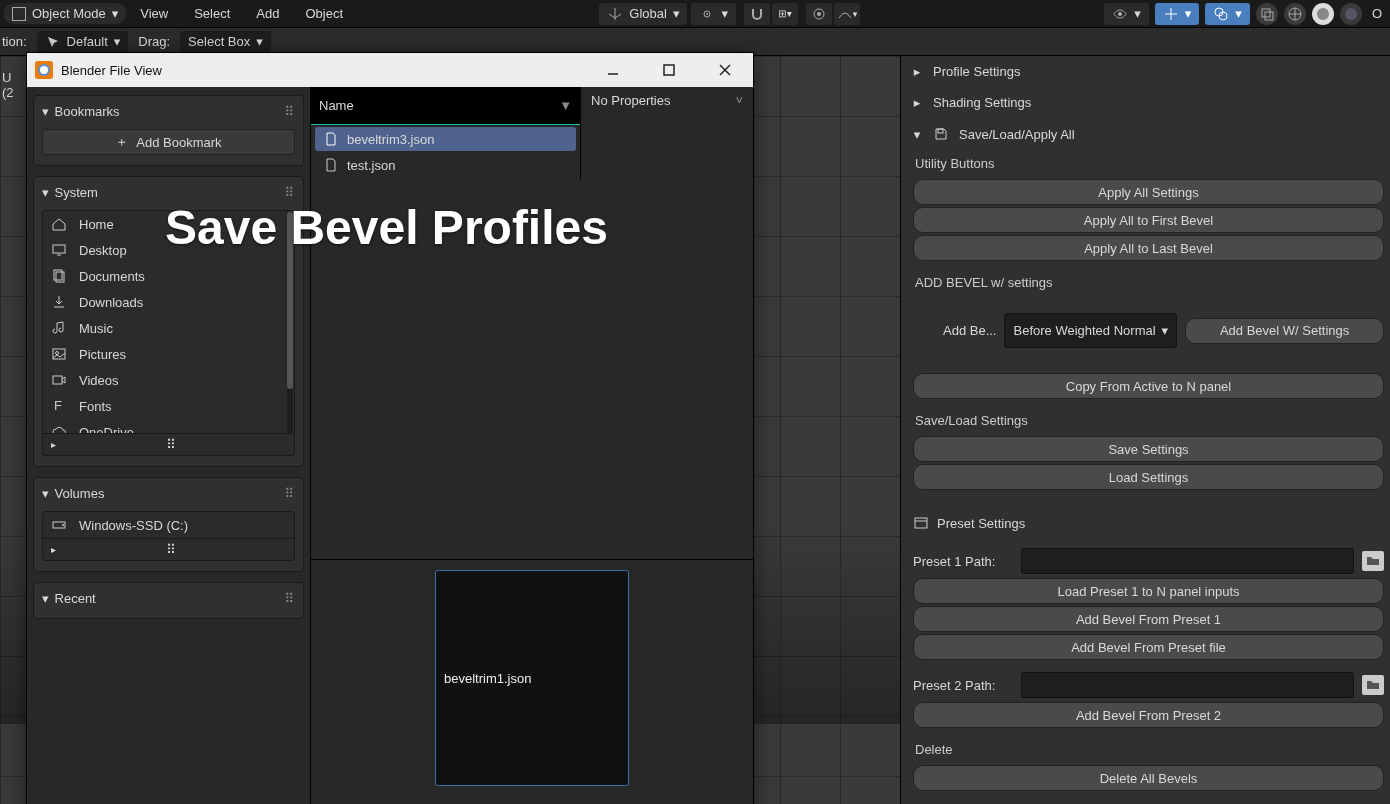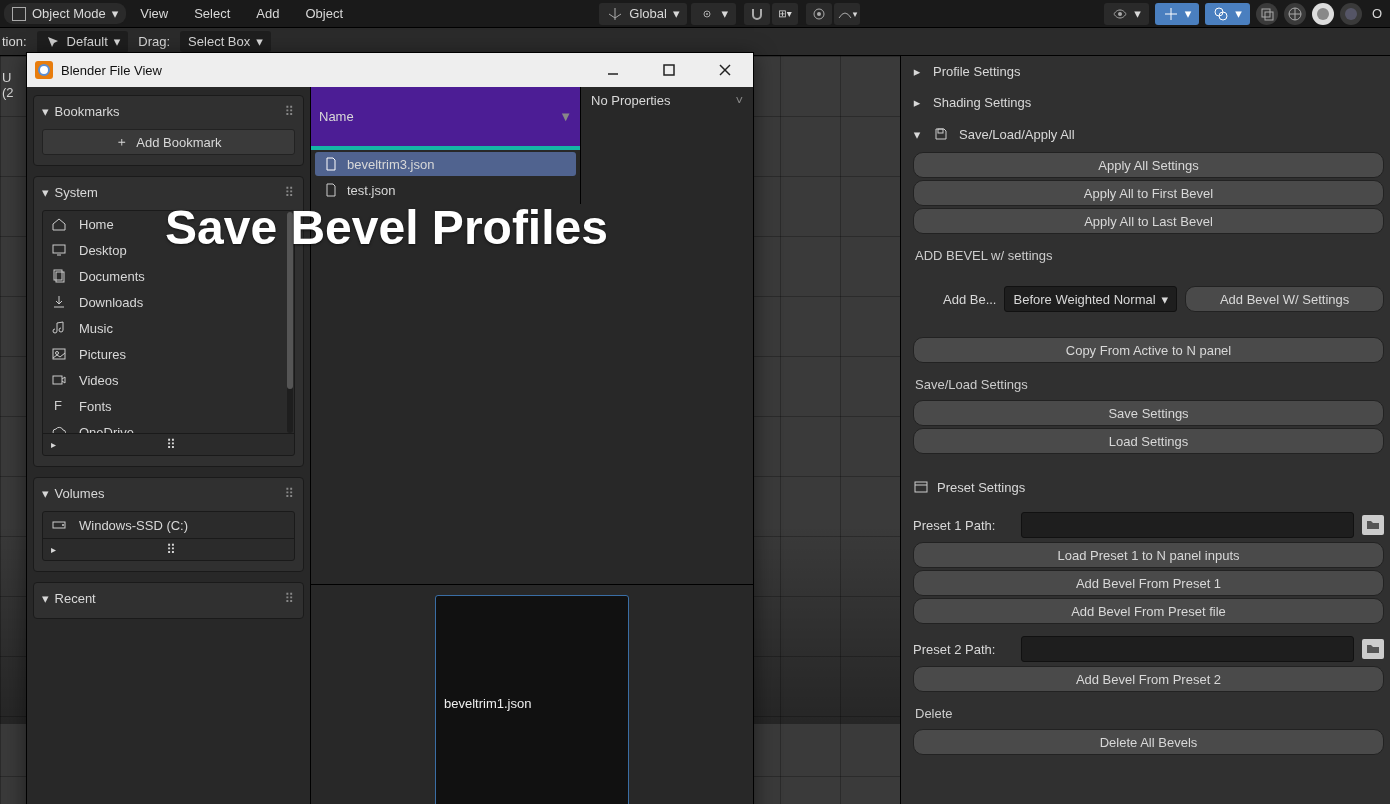--- a/index.html
+++ b/index.html
@@ -49,21 +49,21 @@
 .fd-list { position:relative; margin: 4px 8px; background:#2b2b2b; border:1px solid #1a1a1a; border-radius:3px;}
 .fd-list-scroll { max-height: 222px; overflow:hidden;}
 .fd-list-item { display:flex; align-items:center; gap:12px; padding:5px 8px; }
 .fd-list-item.sel { background:#334d80;}
 .fd-list-footer { display:flex; align-items:center; padding:3px 8px; border-top:1px solid #1a1a1a;}
 .fd-scrollbar { position:absolute; right:1px; top:1px; bottom:22px; width:6px; background:#1e1e1e; border-radius:3px;}
 .fd-scrollbar-thumb{ position:absolute; left:0; right:0; top:0; height:80%; background:#555; border-radius:3px;}
 .fd-main { flex:1; display:flex; flex-direction:column; }
 .fd-main-top { display:flex; }
 .fd-filecol { flex:0 0 270px; border-right:1px solid #000;}
-.fd-colheader { display:flex; align-items:center; padding:22px 8px; border-bottom:4px solid #14b8a6; background:#4c1d95;}
+.fd-colheader { display:flex; align-items:center; padding:11px 8px; border-bottom:1px solid #14b8a6; background:#000000;}
 .fd-colheader .arrow { margin-left:auto; color:#888;}
 .fd-filelist { }
 .fd-filerow { display:flex; align-items:center; gap:8px; padding:4px 8px; margin:2px 4px; border-radius:3px;}
 .fd-filerow.sel { background:#50638f; color:#fff;}
 .fd-propcol { flex:1; padding:6px 10px;}
 .fd-propcol .toprow{ display:flex; align-items:center;}
 .fd-propcol .arrow{ margin-left:auto; color:#888;}
 .fd-spacer { height: 380px; }
 .fd-bottom { display:flex; align-items:center; gap:26px; padding:10px 8px 8px 8px; border-top:1px solid #000; background:#282828;flex-direction:column;}
 .fd-filename { flex:0 0 216px; height:28px; background:#111; border:1px solid #3a6ea5; padding:0 8px; color:#eee; border-radius:3px;}
@@ -73,21 +73,21 @@
 .fd-bottom .tri { margin-left:auto; color:#888; padding-right:6px;}
 
 
 .right-panel { position:absolute; right:0; top:56px; width:490px; bottom:0; background:#303030; border-left:1px solid #000; overflow:hidden; z-index:30;}
 .rp-inner { padding: 0 6px 10px 6px; }
 .rp-row { display:flex; align-items:center; padding:8px 4px; gap:10px;}
 .rp-row .tri { width:12px; text-align:center;}
 .rp-subhead { padding:6px 2px; color:#ccc;}
 .rp-btn { height:26px; background:#4a4a4a; border:1px solid #222; border-radius:10px; display:flex; align-items:center; justify-content:center; margin:2px 0;}
 .rp-hgroup { display:flex; align-items:center; gap:8px; margin:17px 0;}
-.rp-dd { height:26px; background:#1e1e1e; border:1px solid #111; border-radius:3px; padding:0 8px; display:flex; align-items:center; gap:6px;}
+.rp-dd { height:35px; background:#1e1e1e; border:1px solid #111; border-radius:3px; padding:0 8px; display:flex; align-items:center; gap:6px;}
 .rp-pathrow { display:flex; align-items:center; gap:8px; margin:4px 0;}
 .rp-pathinput { flex:1; height:26px; background:#1e1e1e; border:1px solid #111; border-radius:3px;}
 .rp-foldicon { width:22px; height:20px; background:#ccc; border-radius:2px; display:flex; align-items:center; justify-content:center;}
 .sep { height:6px;}
 svg { display:block;}
 .ic { width:16px; height:16px; }
 </style>
 </head>
 <body>
 
@@ -418,20 +418,21 @@
     <div class="rp-row">
       <span class="tri">▾</span>
       <svg class="ic" viewBox="0 0 16 16">
           <path d="M3 3h8l2 2v8H3z" stroke="#ccc" fill="none"></path>
           <rect x="5" y="3" width="5" height="4" stroke="#ccc" fill="none"></rect>
         </svg>
       <span>Save/Load/Apply All</span>
     </div>
 
     <div style="padding-left:6px;">
+      <div class="rp-subhead">Utility Buttons</div>
       <div class="rp-btn">
           <span>Apply All Settings</span>
         </div>
       <div class="rp-btn">
           <span>Apply All to First Bevel</span>
         </div>
       <div class="rp-btn">
           <span>Apply All to Last Bevel</span>
         </div>
 

